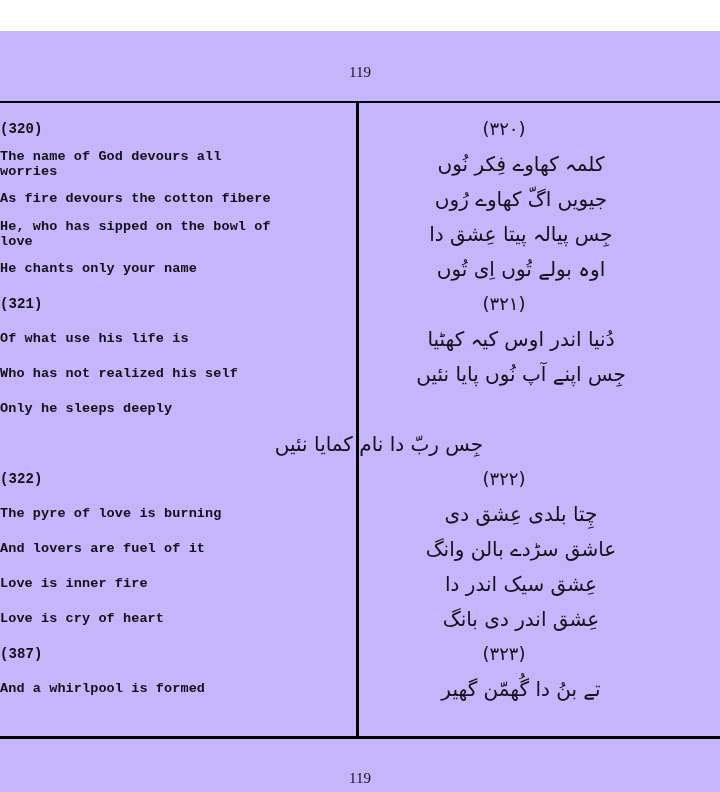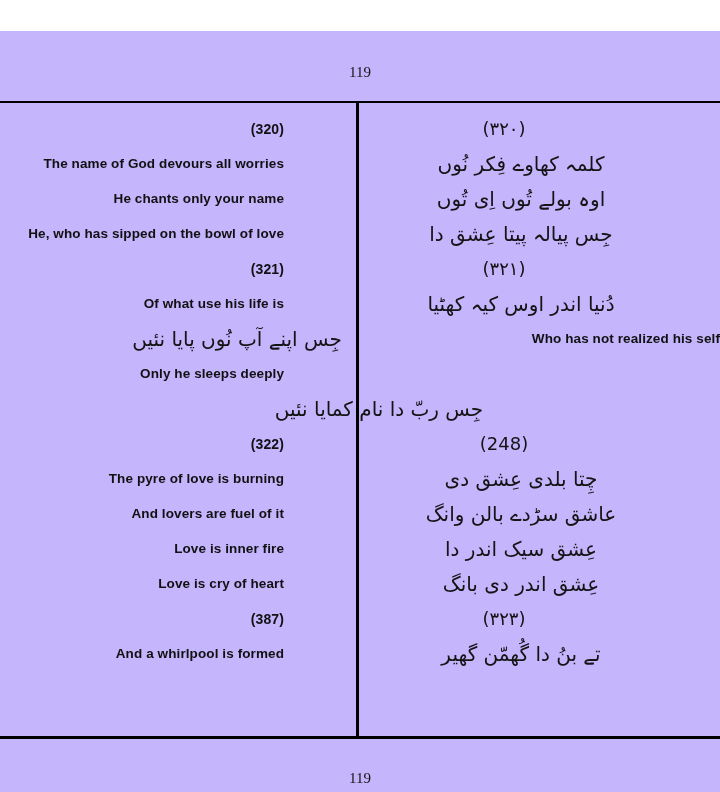--- a/index.html
+++ b/index.html
@@ -56,22 +56,22 @@
   .row {
     display: flex;
     height: 35px;
     align-items: center;
   }
   .cell {
     box-sizing: border-box;
   }
   .cell.en {
     width: 284px;
-    text-align: right;
-    font-family: Liberation Sans, sans-serif;
+    text-align: left;
+    font-family: Liberation Mono, monospace;
     font-weight: 700;
     font-size: 13.5px;
     letter-spacing: 0.1px;
     color: #111111;
   }
   .cell.ur {
     flex: 1;
     text-align: center;
     direction: rtl;
     font-family: "DejaVu Sans", sans-serif;
@@ -101,50 +101,54 @@
 
       <div class="row header">
         <div class="cell en">(320)</div>
         <div class="cell ur">(۳۲۰)</div>
       </div>
       <div class="row">
         <div class="cell en">The name of God devours all worries</div>
         <div class="cell ur">کلمہ کھاوے فِکر نُوں</div>
       </div>
       <div class="row">
-        <div class="cell en">He chants only your name</div>
-        <div class="cell ur">اوہ بولے تُوں اِی تُوں</div>
+        <div class="cell en">As fire devours the cotton fibere</div>
+        <div class="cell ur">جیویں اگّ کھاوے رُوں</div>
       </div>
       <div class="row">
         <div class="cell en">He, who has sipped on the bowl of love</div>
         <div class="cell ur">جِس پیالہ پیتا عِشق دا</div>
+      </div>
+      <div class="row">
+        <div class="cell en">He chants only your name</div>
+        <div class="cell ur">اوہ بولے تُوں اِی تُوں</div>
       </div>
 
       <div class="row header">
         <div class="cell en">(321)</div>
         <div class="cell ur">(۳۲۱)</div>
       </div>
       <div class="row">
         <div class="cell en">Of what use his life is</div>
         <div class="cell ur">دُنیا اندر اوس کیہ کھٹیا</div>
       </div>
       <div class="row">
+        <div class="cell en">Who has not realized his self</div>
         <div class="cell ur">جِس اپنے آپ نُوں پایا نئیں</div>
-        <div class="cell en">Who has not realized his self</div>
       </div>
       <div class="row">
         <div class="cell en">Only he sleeps deeply</div>
       </div>
       <div class="row">
         <div class="cell ur">جِس ربّ دا نام کمایا نئیں</div>
       </div>
 
       <div class="row header">
         <div class="cell en">(322)</div>
-        <div class="cell ur">(248)</div>
+        <div class="cell ur">(۳۲۲)</div>
       </div>
       <div class="row">
         <div class="cell en">The pyre of love is burning</div>
         <div class="cell ur">چِتا بلدی عِشق دی</div>
       </div>
       <div class="row">
         <div class="cell en">And lovers are fuel of it</div>
         <div class="cell ur">عاشق سڑدے بالن وانگ</div>
       </div>
       <div class="row">

